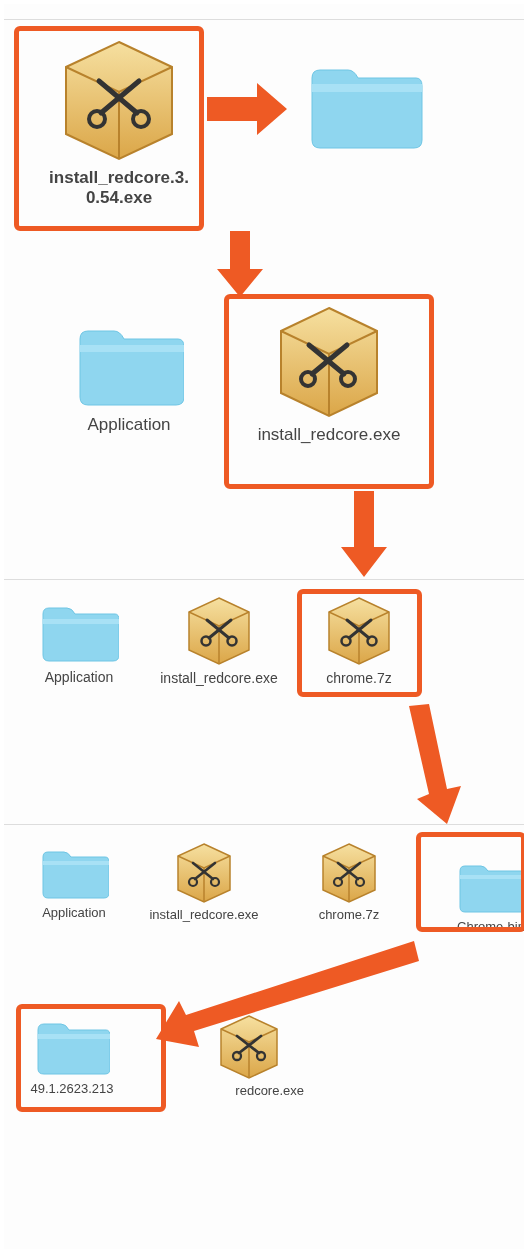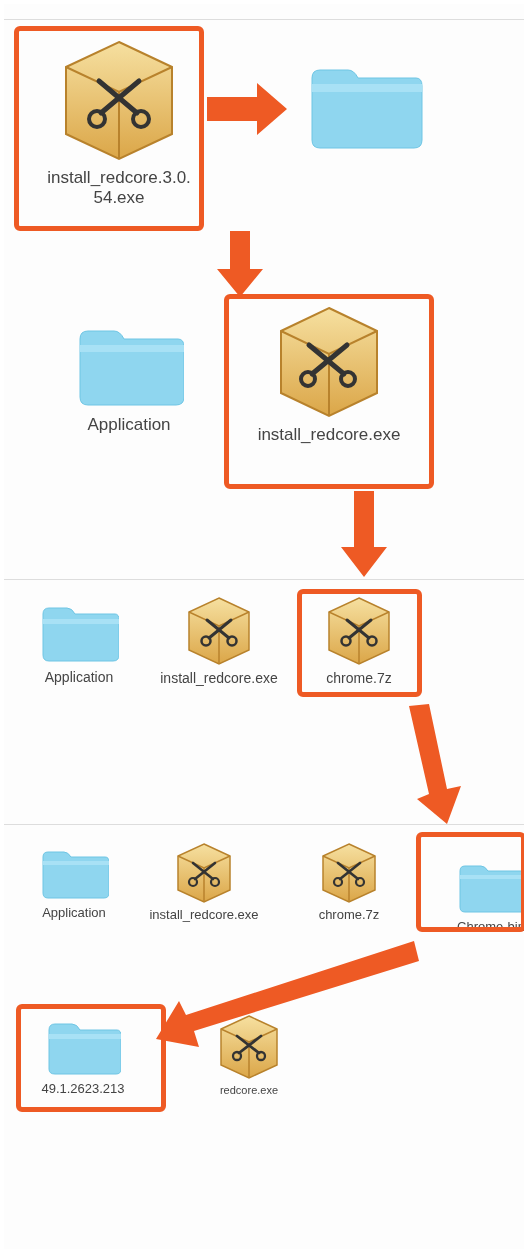--- a/index.html
+++ b/index.html
@@ -70,21 +70,21 @@
       <polyline points="12,33 65,58 118,33" fill="none" stroke="#b8822c" stroke-width="2"></polyline>
       <line x1="65" y1="58" x2="65" y2="125" stroke="#b8822c" stroke-width="2"></line>
 
       <g transform="translate(35,45)">
         <circle cx="8" cy="40" r="8" fill="none" stroke="#333" stroke-width="4"></circle>
         <circle cx="52" cy="40" r="8" fill="none" stroke="#333" stroke-width="4"></circle>
         <line x1="12" y1="34" x2="50" y2="2" stroke="#333" stroke-width="5" stroke-linecap="round"></line>
         <line x1="48" y1="34" x2="10" y2="2" stroke="#333" stroke-width="5" stroke-linecap="round"></line>
       </g>
     </svg>
-    <div class="label" style="font-size:17px;">install_redcore.3.0.54.exe</div>
+    <div class="label" style="font-size:17px;font-weight:bold;">install_redcore.3.0.54.exe</div>
   </div>
 
   <div class="item" style="left:285px; top:52px; width:150px;">
     <svg width="120" height="100">
       <path d="M8 22 Q8 14 16 14 L44 14 Q50 14 54 22 L112 22 Q118 22 118 30 L118 84 Q118 92 110 92 L16 92 Q8 92 8 84 Z" fill="#8fd6ef" stroke="#6ec5e4" stroke-width="1"></path>
       <rect x="8" y="28" width="110" height="8" fill="#a8e1f5"></rect>
     </svg>
     <div class="label"></div>
   </div>
 
@@ -188,41 +188,41 @@
   </div>
 
   <div class="item" style="left:418px; top:854px; width:100px;margin-left:19px;">
     <svg width="70" height="58">
       <path d="M4 13 Q4 8 9 8 L25 8 Q29 8 32 13 L66 13 Q70 13 70 18 L70 49 Q70 54 65 54 L9 54 Q4 54 4 49 Z" fill="#8fd6ef" stroke="#6ec5e4"></path>
       <rect x="4" y="17" width="66" height="4" fill="#a8e1f5"></rect>
     </svg>
     <div class="label" style="font-size:13px;">Chrome-bin</div>
   </div>
 
-  <div class="item" style="left:19px; top:1012px; width:120px;">
+  <div class="item" style="left:8px; top:1012px; width:120px;">
     <svg width="76" height="62">
       <path d="M4 14 Q4 8 10 8 L27 8 Q32 8 35 14 L72 14 Q76 14 76 20 L76 53 Q76 58 71 58 L10 58 Q4 58 4 53 Z" fill="#8fd6ef" stroke="#6ec5e4"></path>
       <rect x="4" y="18" width="72" height="5" fill="#a8e1f5"></rect>
     </svg>
     <div class="label" style="font-size:13px;">49.1.2623.213</div>
   </div>
 
   <div class="item" style="left:190px; top:1008px; width:110px;">
     <svg width="68" height="68">
       <polygon points="34,4 62,17 62,53 34,66 6,53 6,17" fill="url(#boxG1)" stroke="#b8822c" stroke-width="1.5"></polygon>
       <polyline points="6,17 34,30 62,17" fill="none" stroke="#b8822c" stroke-width="1.5"></polyline>
       <line x1="34" y1="30" x2="34" y2="66" stroke="#b8822c" stroke-width="1.5"></line>
       <g transform="translate(18,23)">
         <circle cx="4" cy="21" r="4" fill="none" stroke="#333" stroke-width="2.3"></circle>
         <circle cx="28" cy="21" r="4" fill="none" stroke="#333" stroke-width="2.3"></circle>
         <line x1="6" y1="18" x2="28" y2="1" stroke="#333" stroke-width="2.8" stroke-linecap="round"></line>
         <line x1="26" y1="18" x2="4" y2="1" stroke="#333" stroke-width="2.8" stroke-linecap="round"></line>
       </g>
     </svg>
-    <div class="label" style="font-size:11px;">redcore.exe</div>
+    <div class="label" style="font-size:13px;text-align:right;">redcore.exe</div>
   </div>
 
 
   <div class="highlight" style="left:10px; top:22px; width:190px; height:205px;"></div>
   <div class="highlight" style="left:220px; top:290px; width:210px; height:195px;"></div>
   <div class="highlight" style="left:293px; top:585px; width:125px; height:108px;"></div>
   <div class="highlight" style="left:412px; top:828px; width:110px; height:100px;"></div>
   <div class="highlight" style="left:12px; top:1000px; width:150px; height:108px;"></div>
 
   <svg class="arrow" style="left:198px; top:75px;" width="90" height="60">

